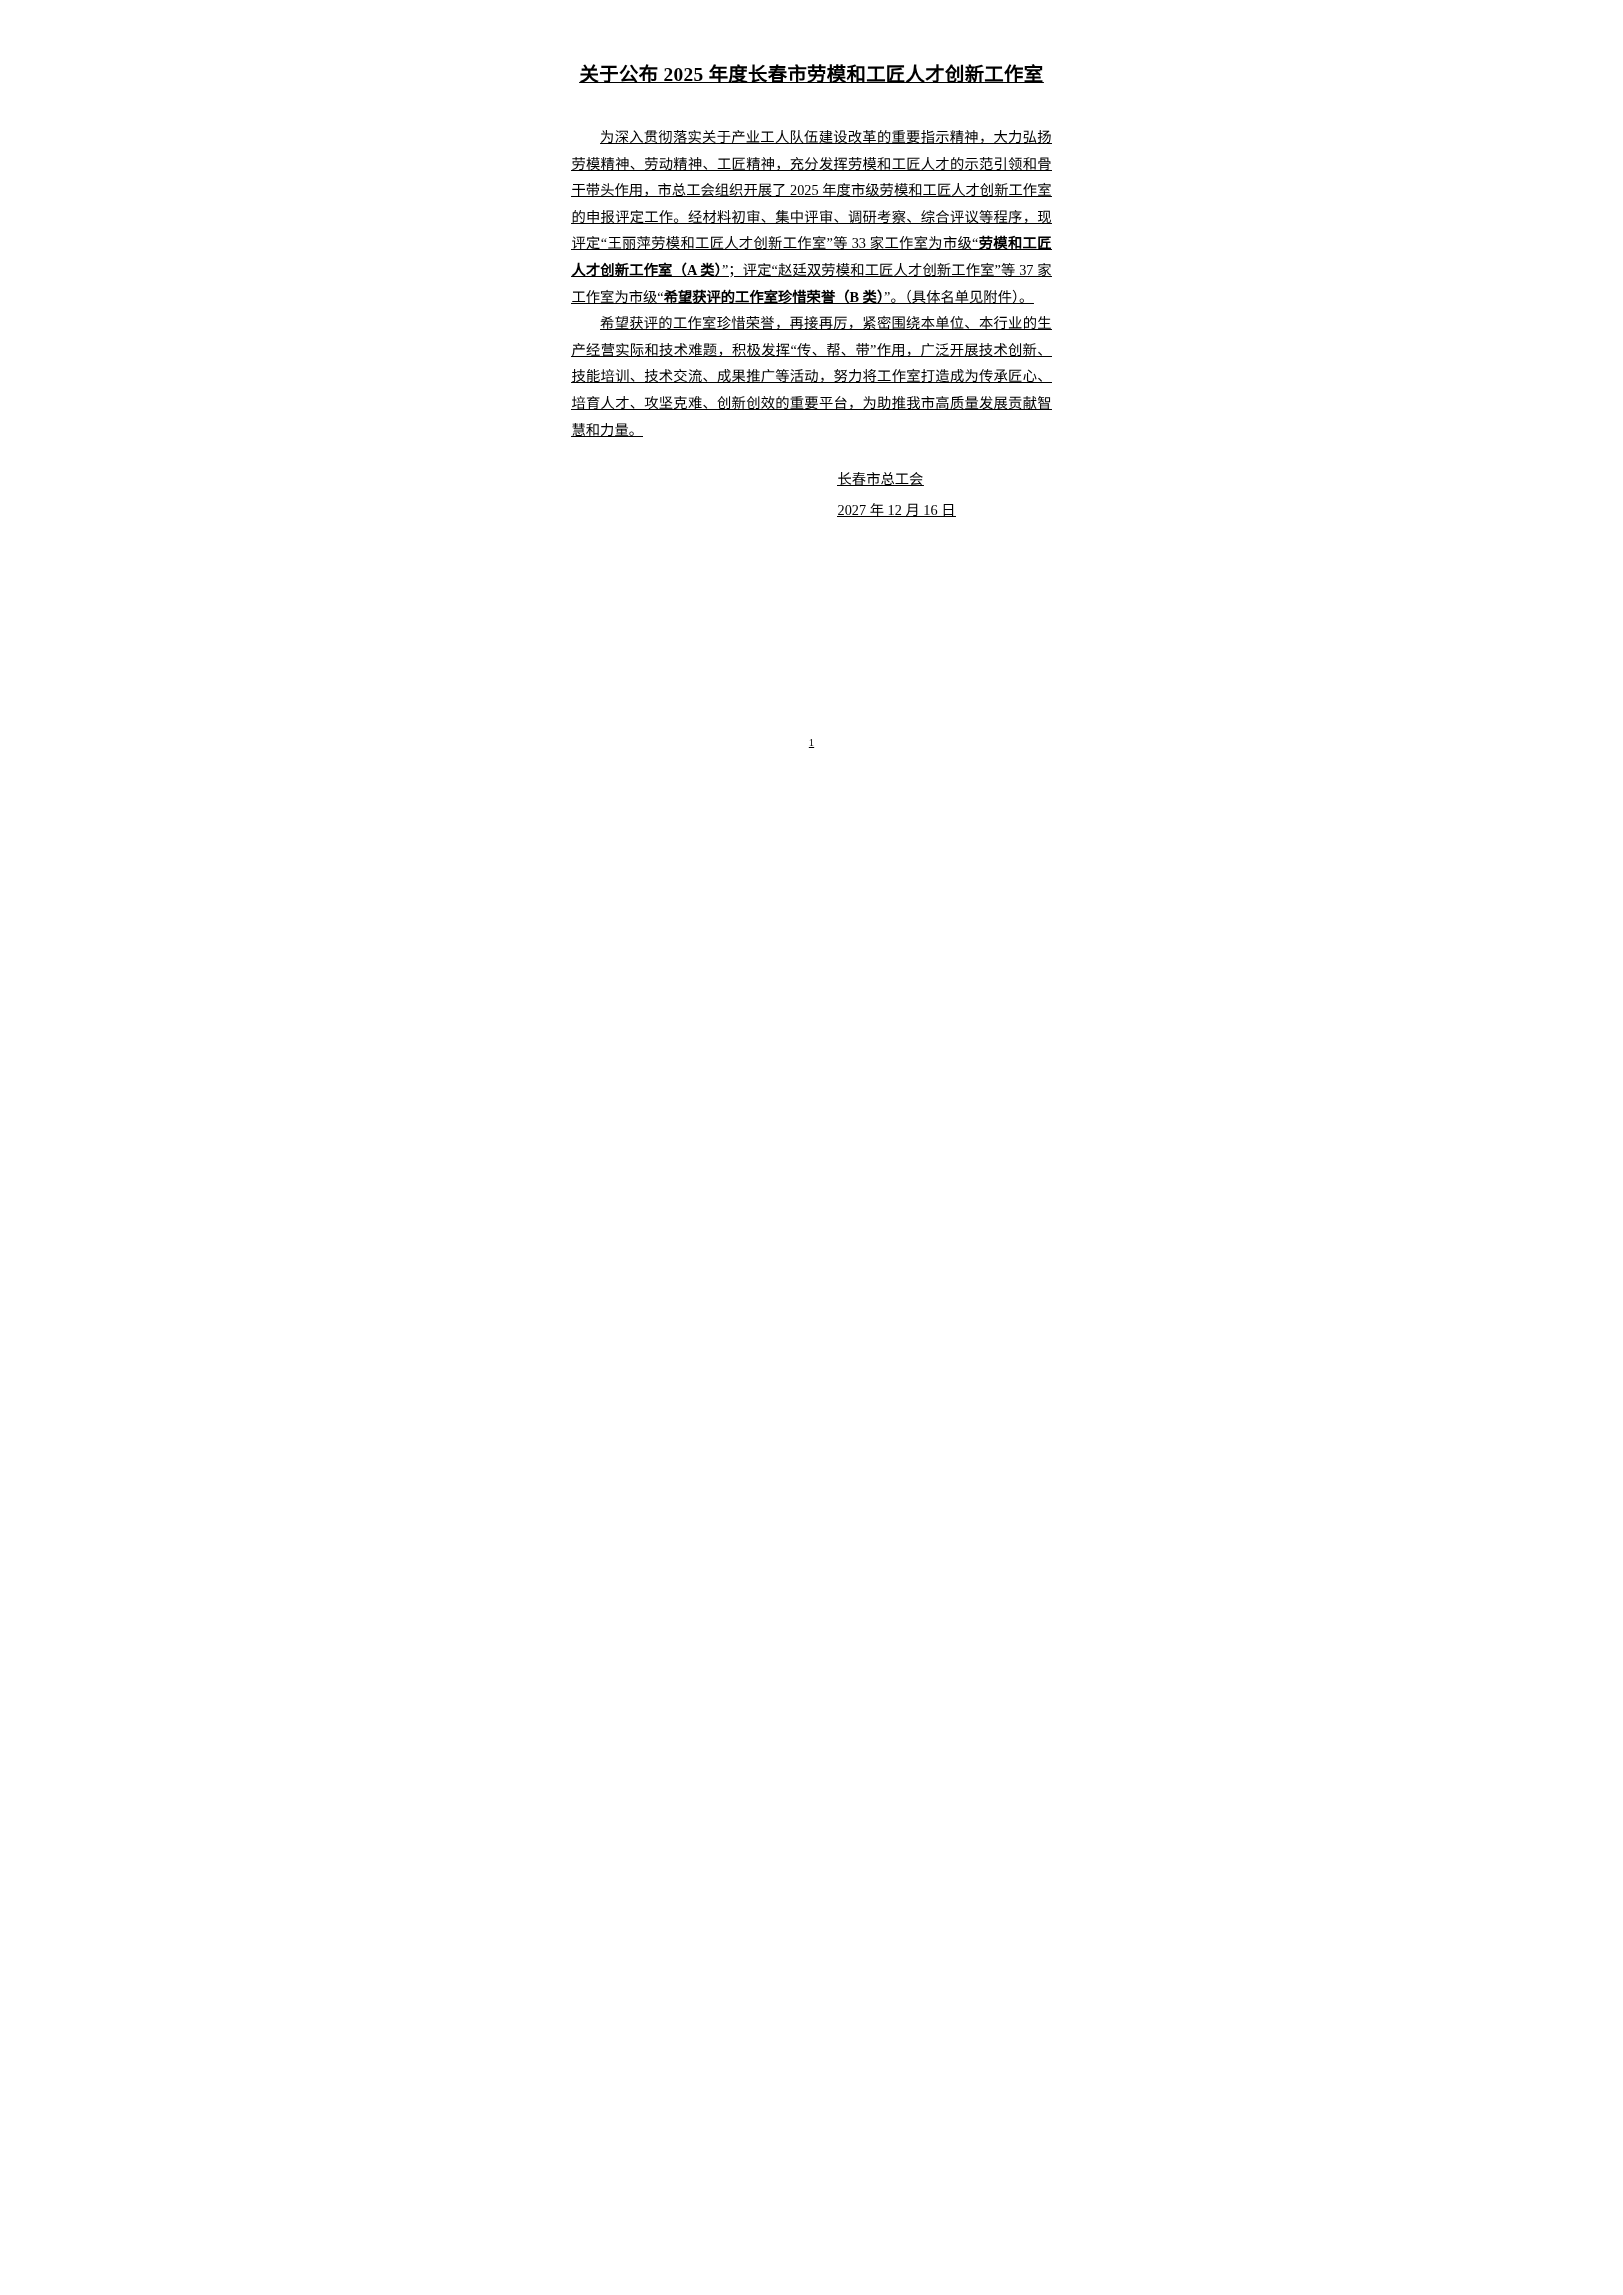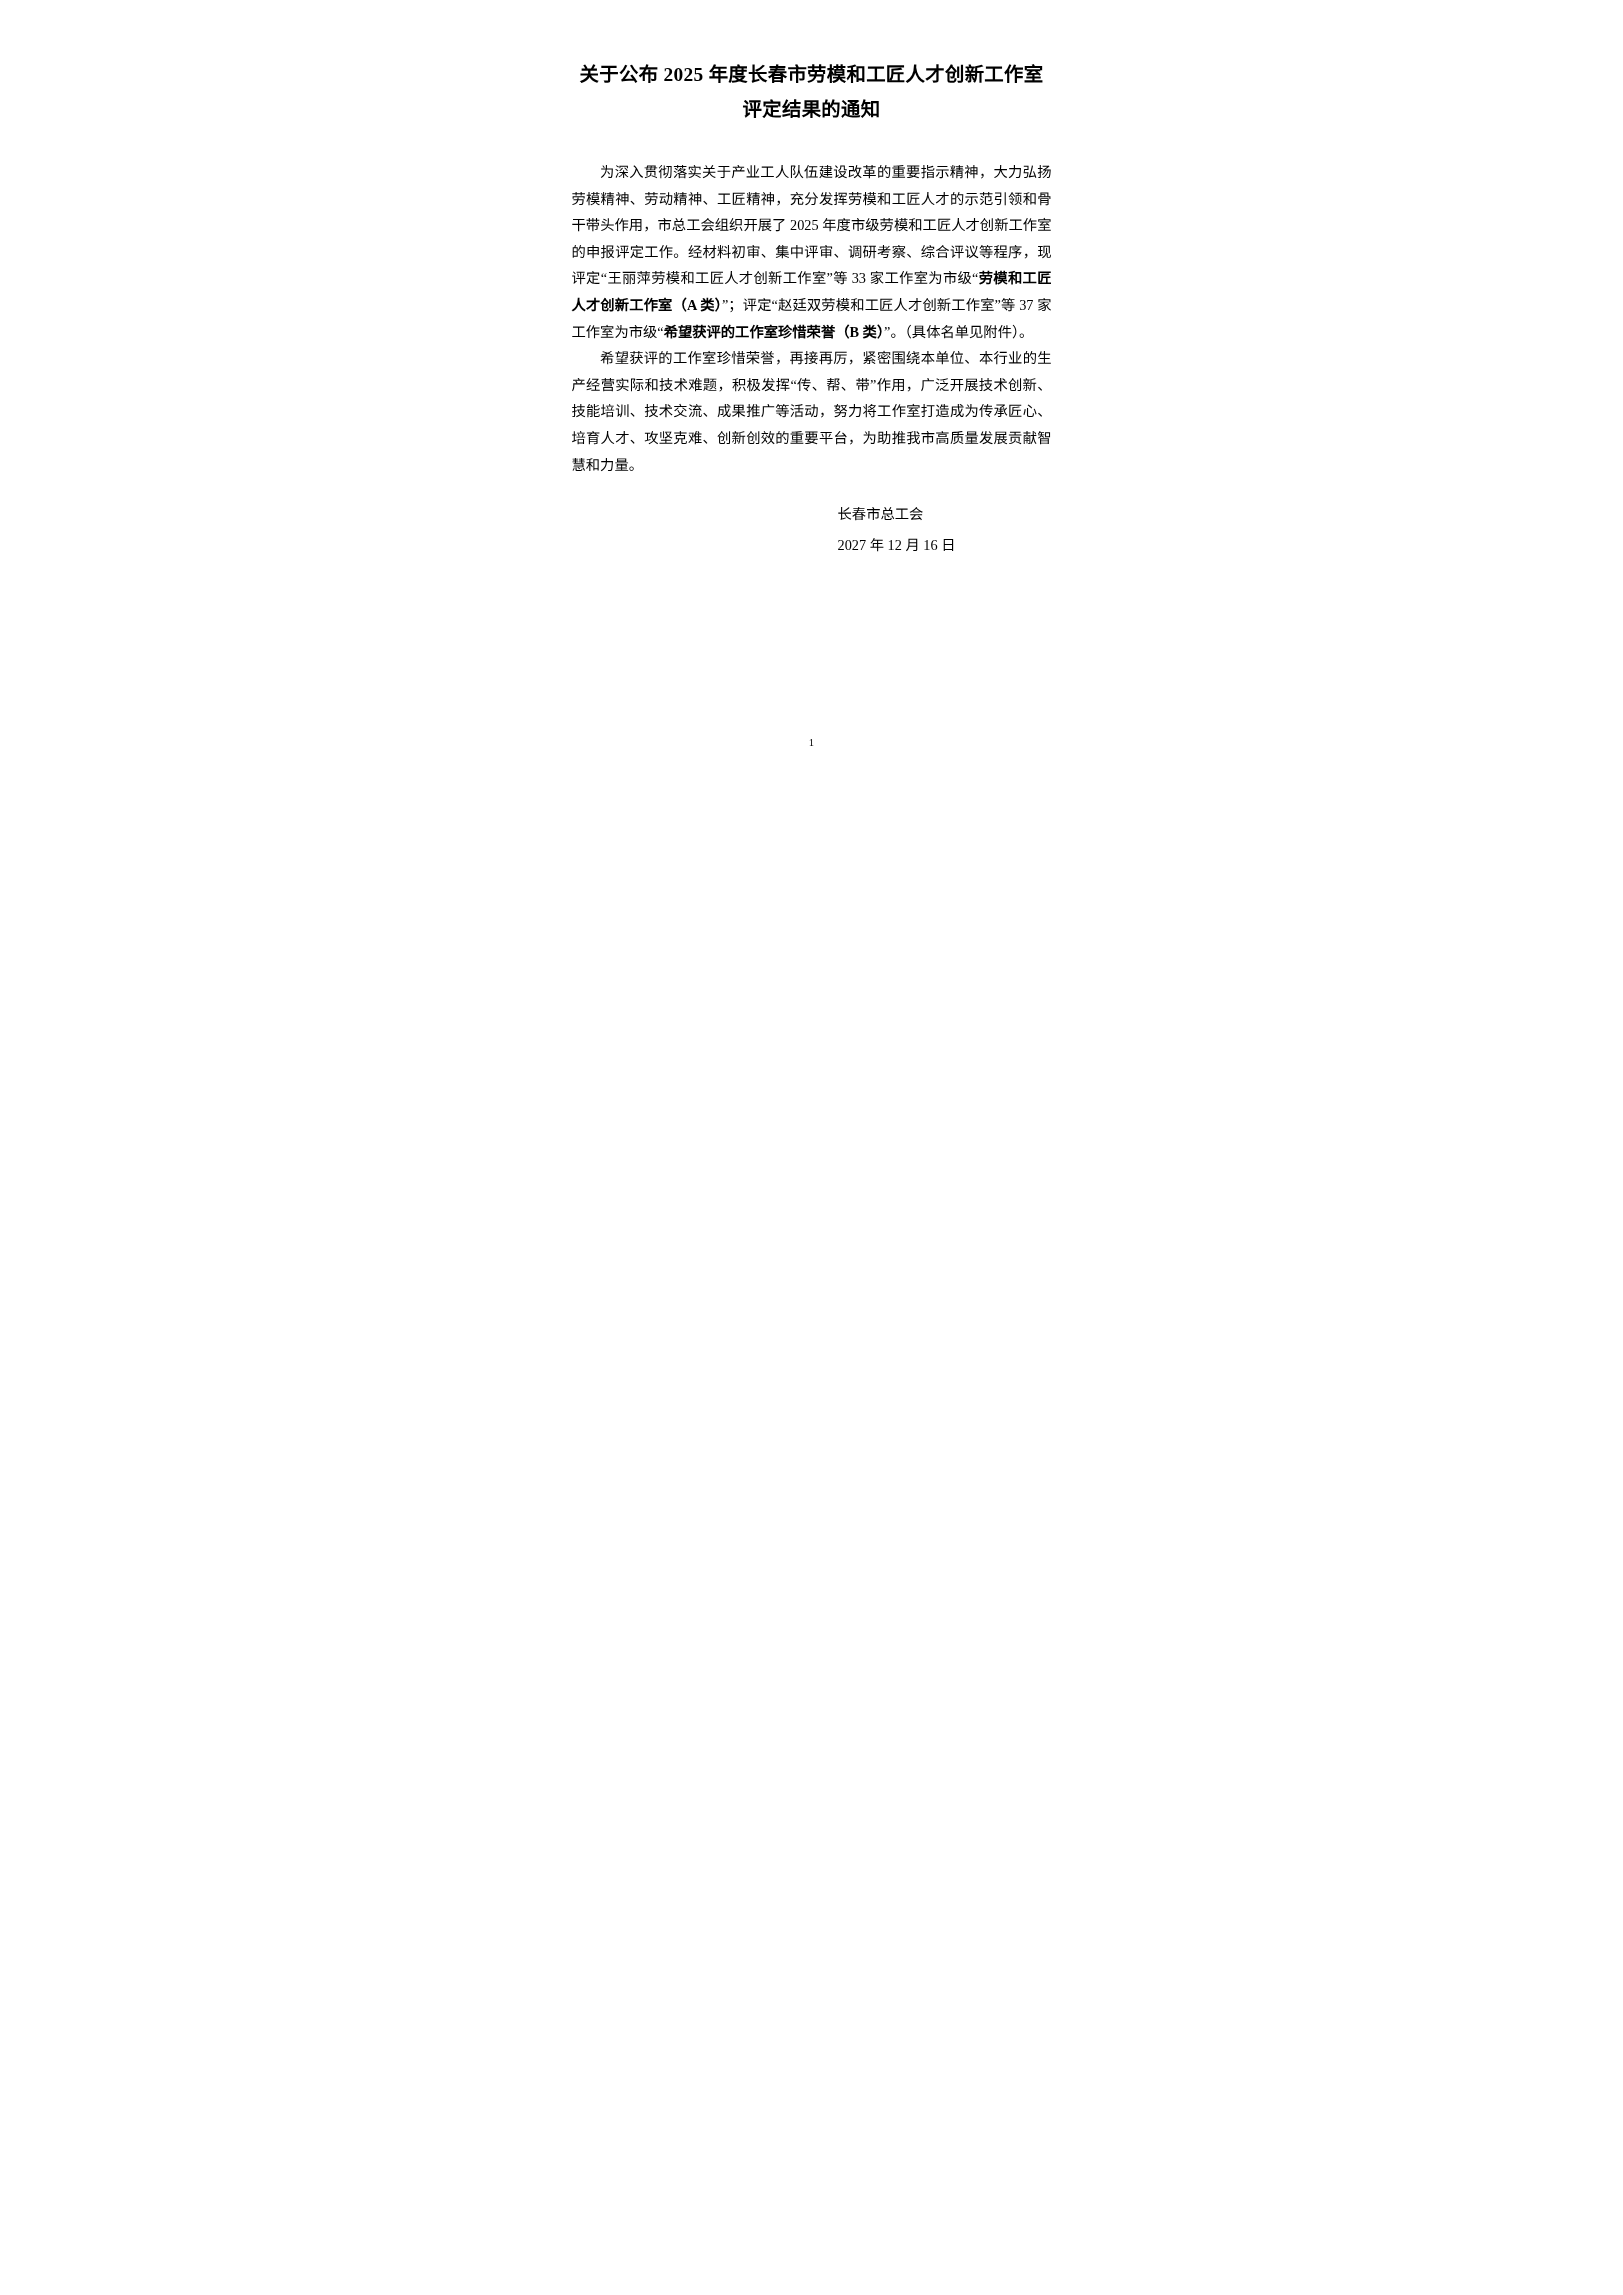--- a/index.html
+++ b/index.html
@@ -1,16 +1,16 @@
 <!DOCTYPE html>
 <html lang="zh-CN" style="font-size:8.2px"><head>
 <meta charset="utf-8">
 <title>关于公布2025年度长春市劳模和工匠人才创新工作室评定结果的通知</title>
 <style>
-  * { margin: 0; padding: 0; box-sizing: border-box; }
+  * { margin: 0; padding: 0; box-sizing: border-box; text-decoration: underline; }
   html, body { background: #ffffff; }
   body {
     font-family: "Liberation Serif", "DejaVu Serif", serif;
     color: #000000;
     -webkit-font-smoothing: antialiased;
   }
   .page {
     position: relative;
     width: 562px;
     height: 795px;
@@ -57,21 +57,20 @@
     line-height: 15.3px;
   }
 </style>
 </head>
 <body>
 
 <div class="page">
 
   <h1 class="title">
     <span class="title-line">关于公布 2025 年度长春市劳模和工匠人才创新工作室</span>
-    <span class="title-line">评定结果的通知</span>
   </h1>
 
   <div class="doc-body">
 
     <p class="para"><span>为深入贯彻落实关于产业工人队伍建设改革的重要指示精神，大力弘扬劳模精神、劳动精神、工匠精神，充分发挥劳模和工匠人才的示范引领和骨干带头作用，市总工会组织开展了 2025 年度市级劳模和工匠人才创新工作室的申报评定工作。经材料初审、集中评审、调研考察、综合评议等程序，现评定“王丽萍劳模和工匠人才创新工作室”等 33 家工作室为市级“</span><b>劳模和工匠人才创新工作室（A 类）</b><span>”；评定“赵廷双劳模和工匠人才创新工作室”等 37 家工作室为市级“</span><b>希望获评的工作室珍惜荣誉（B 类）</b><span>”。（具体名单见附件）。</span></p>
 
 
     <p class="para"><span>希望获评的工作室珍惜荣誉，再接再厉，紧密围绕本单位、本行业的生产经营实际和技术难题，积极发挥“传、帮、带”作用，广泛开展技术创新、技能培训、技术交流、成果推广等活动，努力将工作室打造成为传承匠心、培育人才、攻坚克难、创新创效的重要平台，为助推我市高质量发展贡献智慧和力量。</span></p>
 
     <div class="sig-block">

